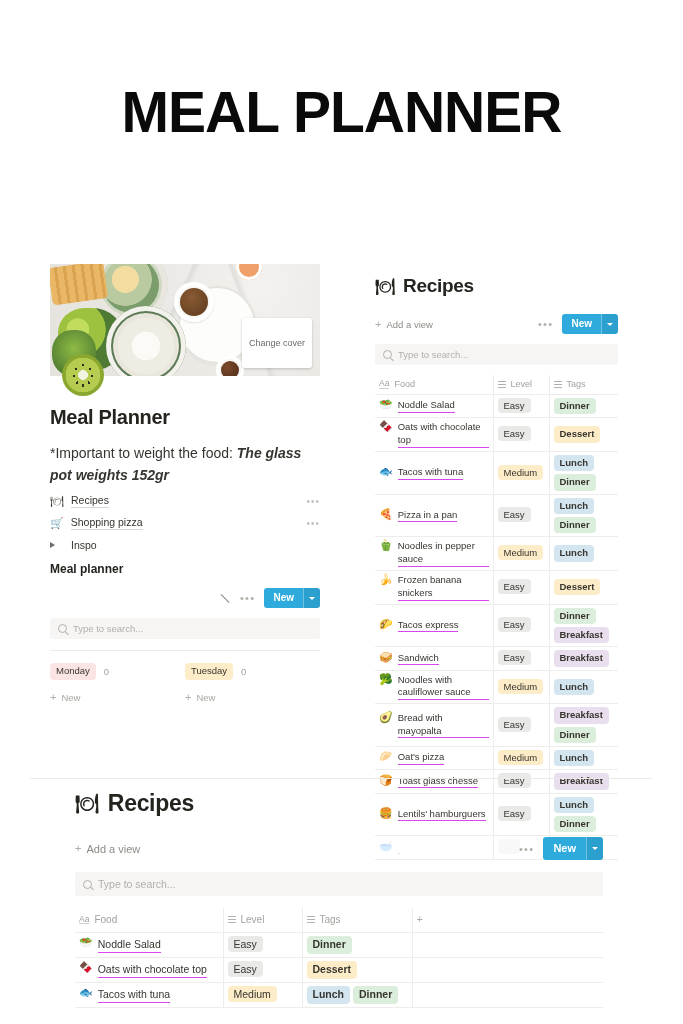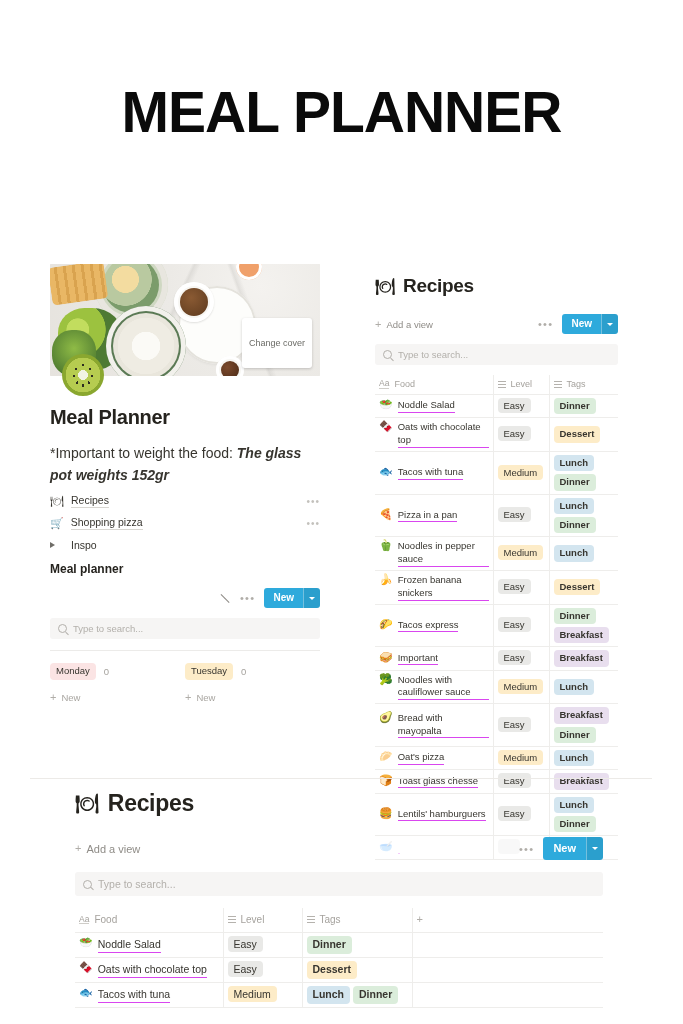--- a/index.html
+++ b/index.html
@@ -582,21 +582,21 @@
             <span class="tag-wrap" style="flex-wrap:wrap">
               <span class="chip" style="background:#dbeddb">Dinner</span>
               <span class="chip" style="background:#e8deee">Breakfast</span>
             </span>
           </td>
         </tr>
         <tr>
           <td>
             <span class="food-cell">
               <span class="emoji">🥪</span>
-              <span class="food-name">Important</span>
+              <span class="food-name">Sandwich</span>
             </span>
           </td>
           <td class="col-div"><span class="cell-pad" style="display:inline-block"><span class="chip" style="background:#e9e9e7">Easy</span></span></td>
           <td class="col-div">
             <span class="tag-wrap" style="flex-wrap:wrap">
               <span class="chip" style="background:#e8deee">Breakfast</span>
             </span>
           </td>
         </tr>
         <tr>

